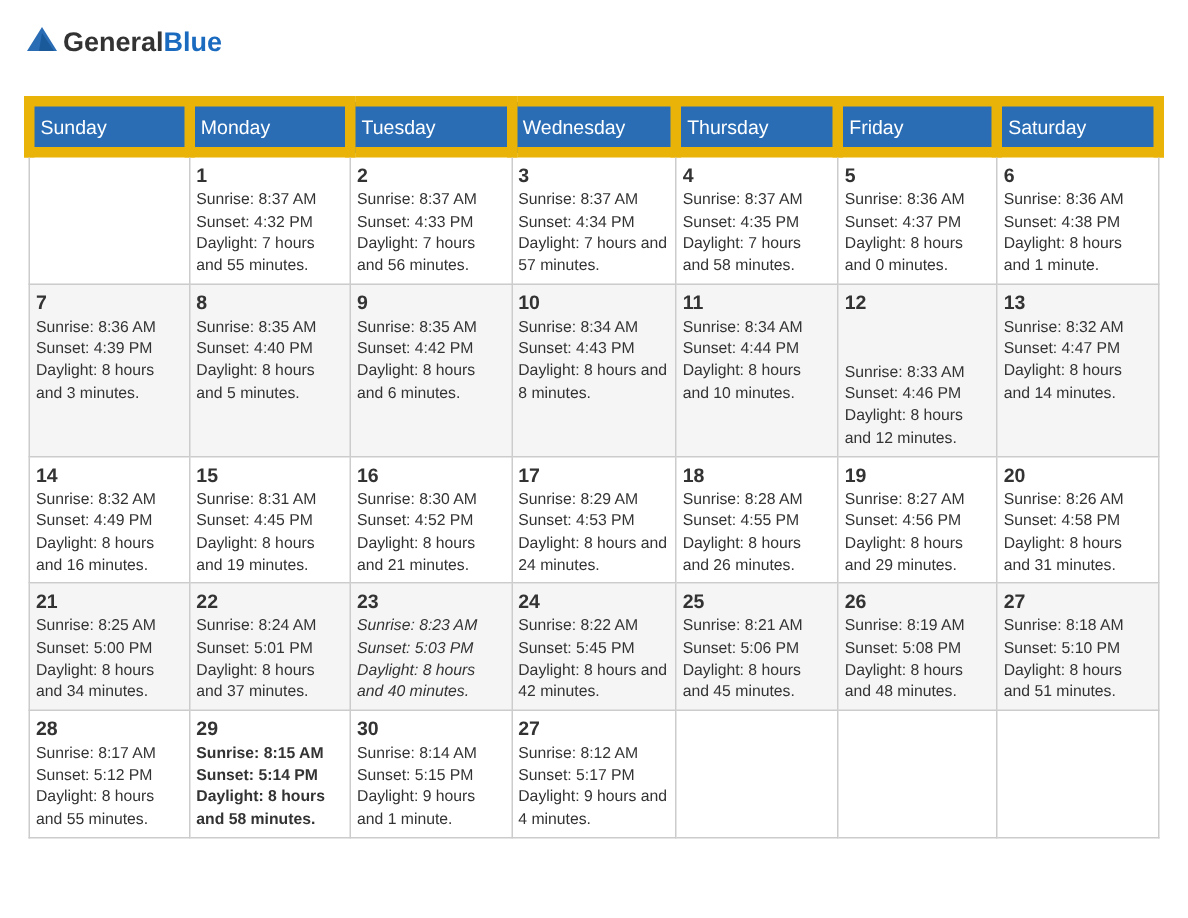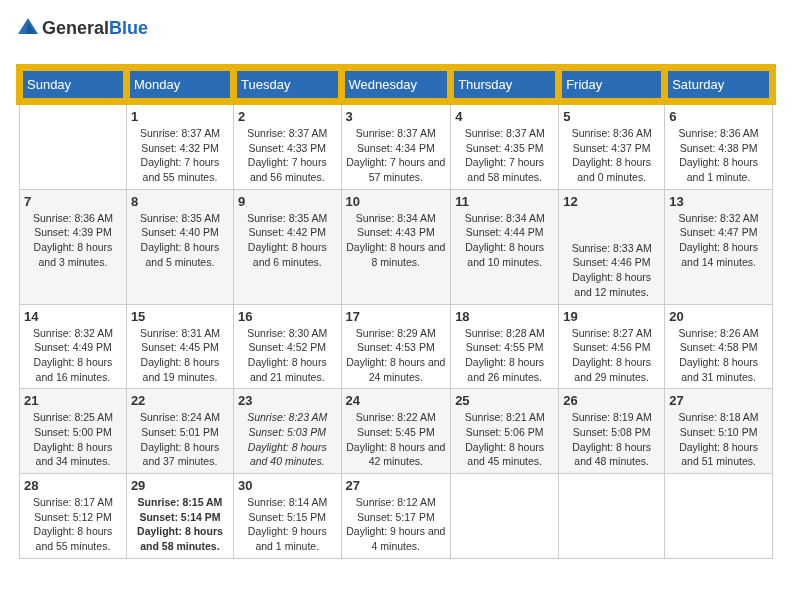--- a/index.html
+++ b/index.html
@@ -72,21 +72,20 @@
       font-size: 13px;
       font-weight: bold;
       color: #333;
       display: block;
       margin-bottom: 2px;
     }
     .day-info {
       font-size: 10.5px;
       color: #333;
       line-height: 1.4;
-      text-align: center;
     }
     .empty-cell {
       background: #f9f9f9;
     }
     tbody tr:nth-child(odd) td {
       background: #fff;
     }
     tbody tr:nth-child(even) td {
       background: #f5f5f5;
     }

